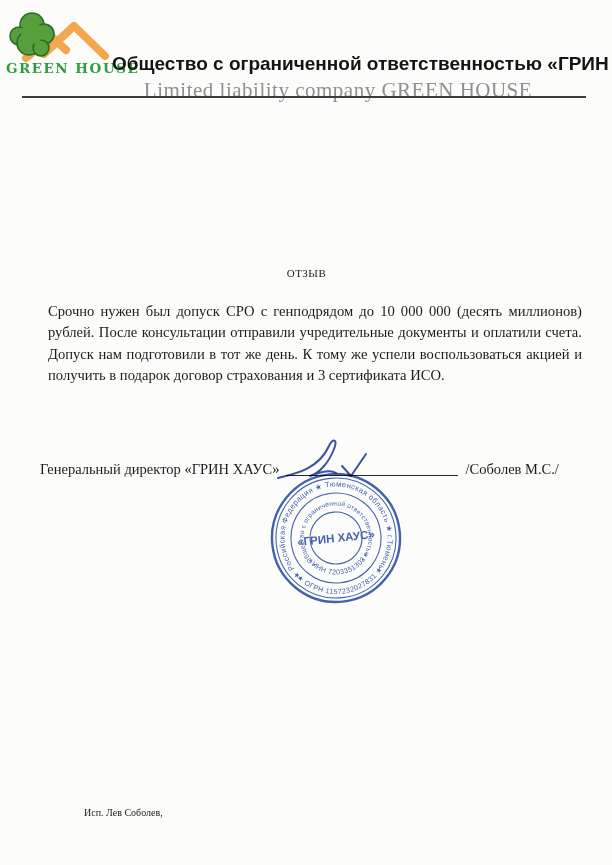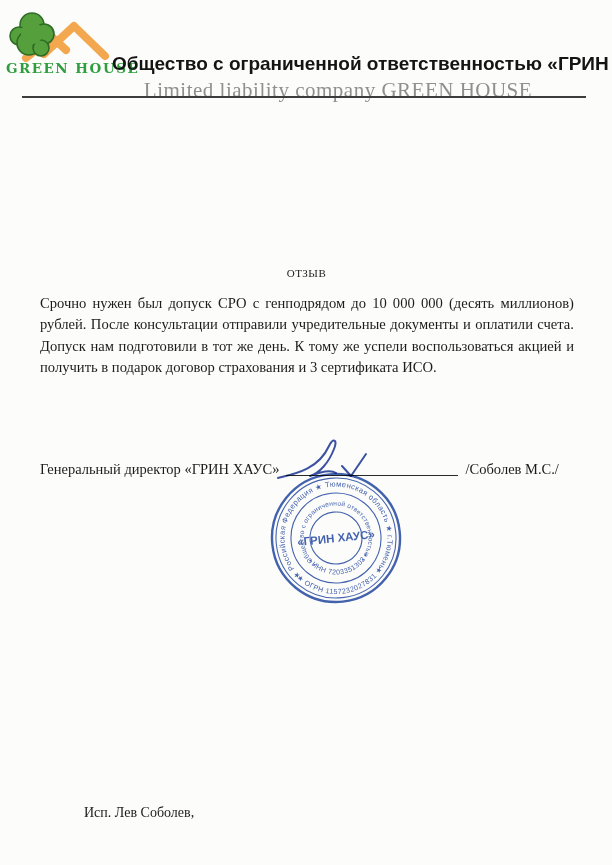--- a/index.html
+++ b/index.html
@@ -45,21 +45,21 @@
     display:flex;justify-content:space-between;align-items:baseline;
   }
   .ref{font-weight:700;font-size:12.5px;}
   .recipient{font-size:14.5px;}
   
   .doc-title{
     position:absolute;left:40px;right:39px;top:267px;
     text-align:center;font-size:11px;letter-spacing:0.5px;
   }
   .para{
-    position:absolute;left:40px;width:534px;margin:0;
+    position:absolute;left:40px;width:534px;margin:8px;
     font-size:14.6px;line-height:21.4px;
   }
   .para-1{top:293px;text-align:justify;}
   .para-2{top:368px;}
   
   .sig-row{
     position:absolute;left:40px;top:461px;
     display:flex;align-items:flex-start;
     font-size:14.5px;white-space:nowrap;
   }
@@ -76,21 +76,21 @@
     position:absolute;left:261px;top:463px;
     mix-blend-mode:multiply;
   }
   .stamp text{
     font-family:"Liberation Sans", sans-serif;
     fill:#2b4ea8;
   }
   
   .footer{
     position:absolute;left:84px;top:803px;
-    font-size:14px;line-height:19px;
+    font-size:10px;line-height:19px;
   }
 </style>
 </head>
 <body>
 
 <div class="page">
 
   <div class="logo">
     <svg width="104" height="56" viewBox="0 0 104 56">
 

